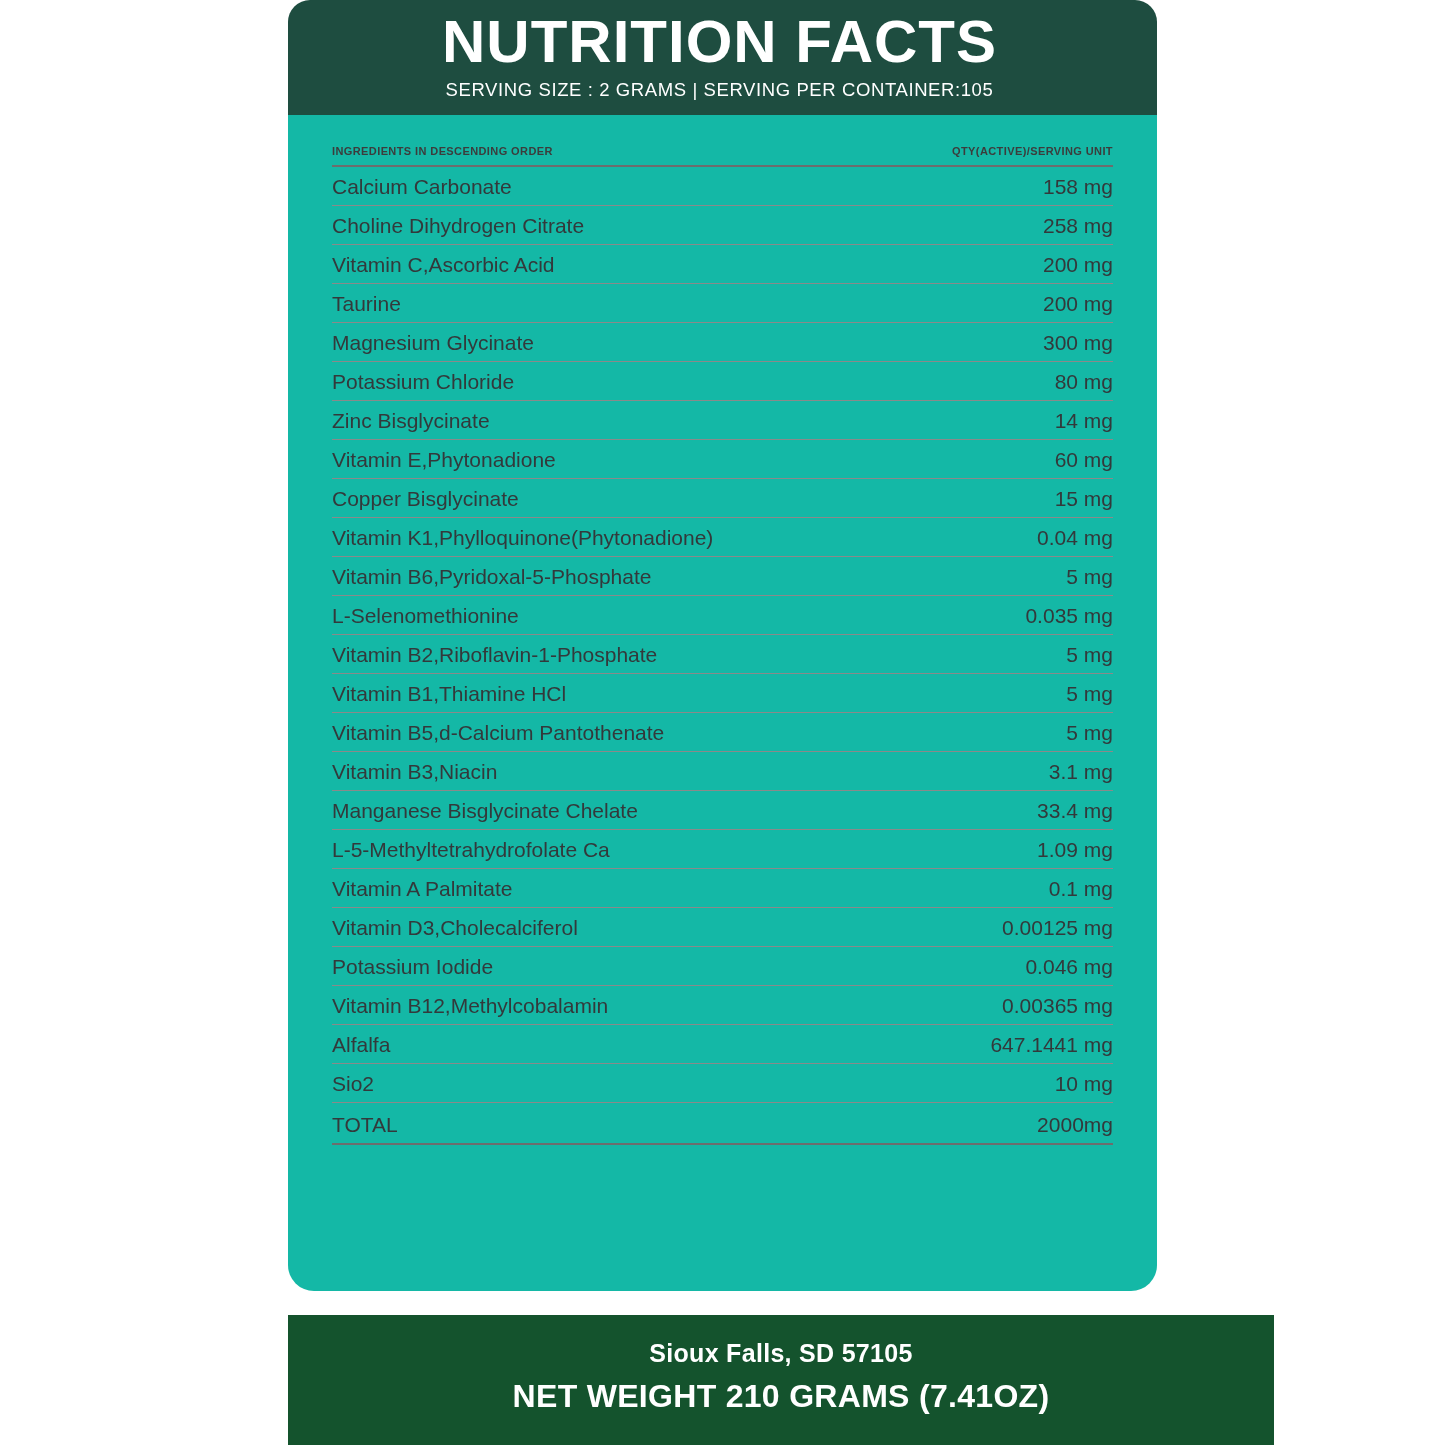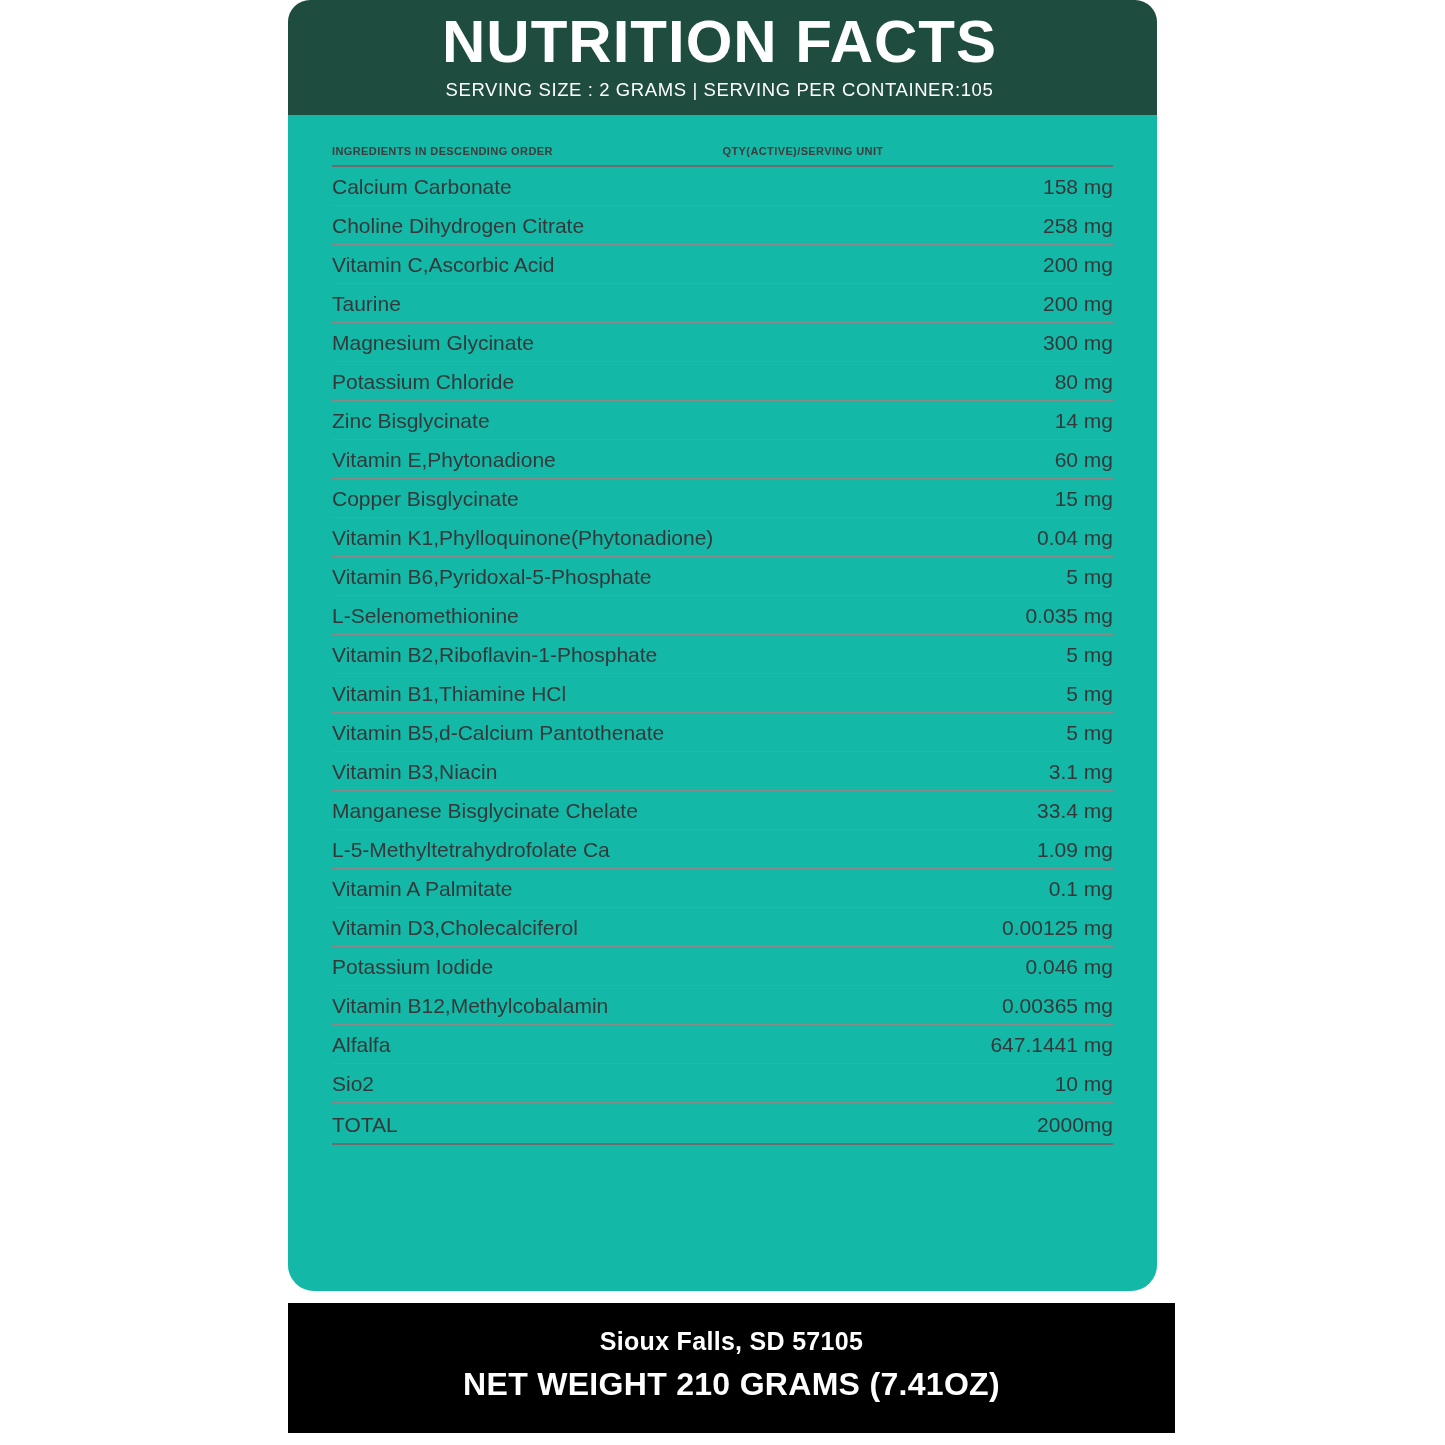--- a/index.html
+++ b/index.html
@@ -58,44 +58,45 @@
   table.facts th {
     font-size: 11px;
     font-weight: bold;
     color: #3c3c3c;
     letter-spacing: 0.4px;
     padding: 0 0 8px 0;
     text-align: left;
     border-bottom: 2px solid #6d6d6d;
   }
   table.facts th.qty {
+    text-align: right;
   }
   table.facts td {
     font-size: 21px;
     color: #33393b;
     padding: 8px 0 6px 0;
     border-bottom: 1.6px solid #8a8a8a;
     white-space: nowrap;
     overflow: hidden;
   }
   table.facts td.qty {
     text-align: right;
   }
   table.facts tr.total td {
     border-bottom: 2px solid #6d6d6d;
     padding-top: 10px;
   }
   
   .footer {
     position: absolute;
     left: 0;
-    bottom: 12px;
-    width: 887px;
+    bottom: 0;
+    width: 986px;
     box-sizing: border-box;
-    background: #000000;
+    background: #14532d;
     color: #ffffff;
     text-align: center;
     padding: 24px 10px 30px 10px;
   }
   .footer-city {
     font-size: 25px;
     font-weight: bold;
     letter-spacing: 0.3px;
     margin-bottom: 10px;
   }

